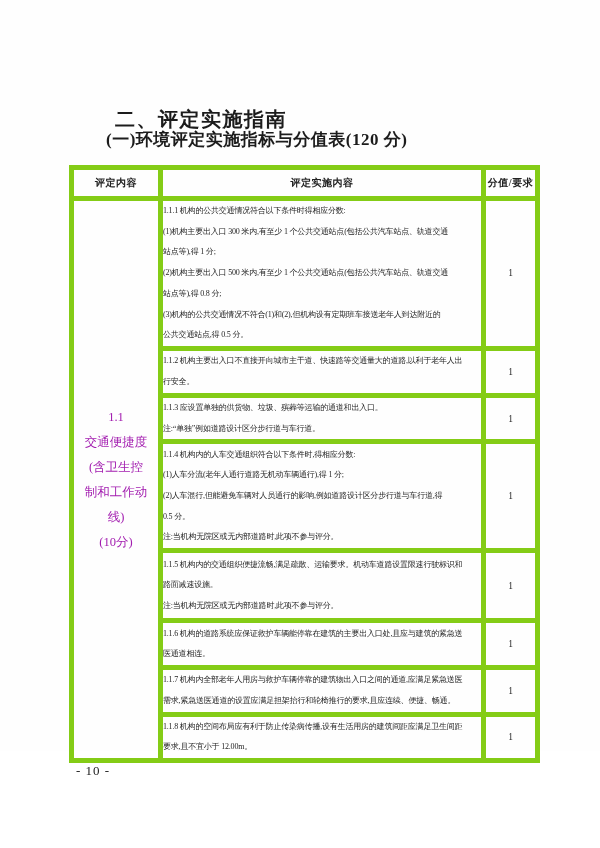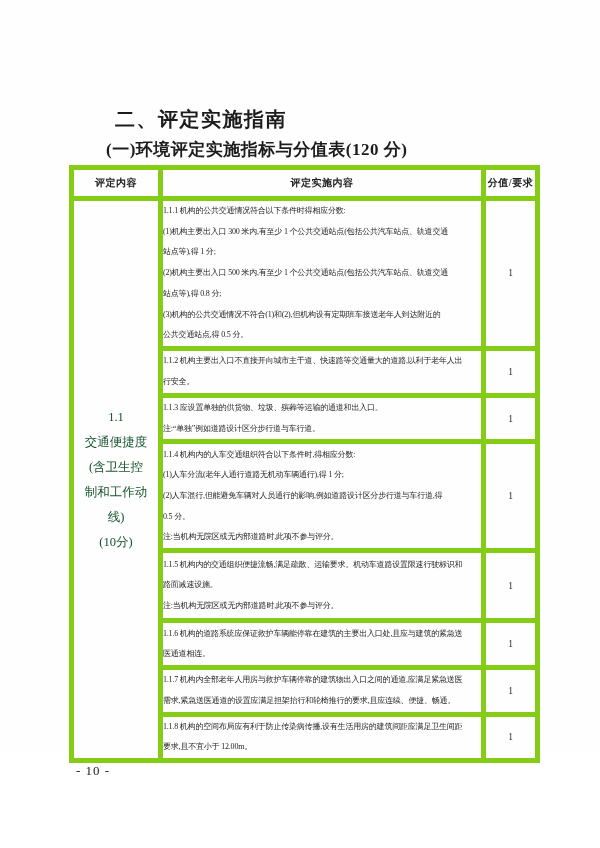--- a/index.html
+++ b/index.html
@@ -24,21 +24,21 @@
     top: 105px;
     font-size: 20px;
     font-weight: bold;
     letter-spacing: 1.5px;
     line-height: 28px;
     white-space: pre;
   }
   .table-title {
     position: absolute;
     left: 106px;
-    top: 136px;
+    top: 126px;
     font-size: 17px;
     font-weight: bold;
     letter-spacing: 0.5px;
     line-height: 28px;
     white-space: pre;
   }
   table.eval {
     position: absolute;
     left: 69px;
     top: 165px;
@@ -58,21 +58,21 @@
     text-align: center;
     letter-spacing: 0.5px;
     white-space: pre;
     color: #222;
   }
   td.category {
     font-size: 12.5px;
     line-height: 25px;
     text-align: center;
     white-space: pre;
-    color: #14532d;
+    color: #a21caf;
   }
   td.content {
     font-size: 8px;
     line-height: 20.7px;
     letter-spacing: -0.2px;
     padding: 0 5px;
     white-space: pre;
     text-align: left;
     color: #1e1e1e;
     margin-left: 30px;

